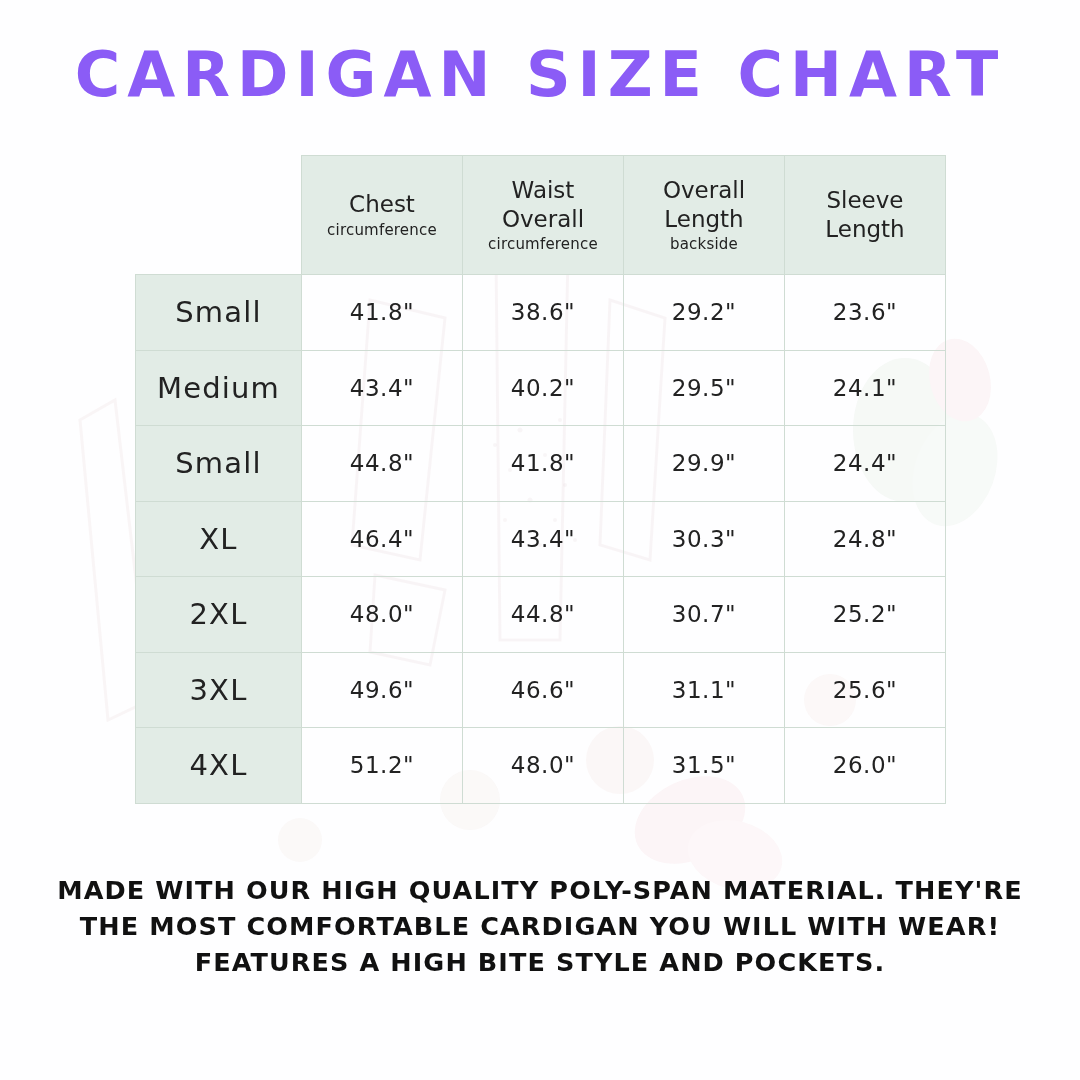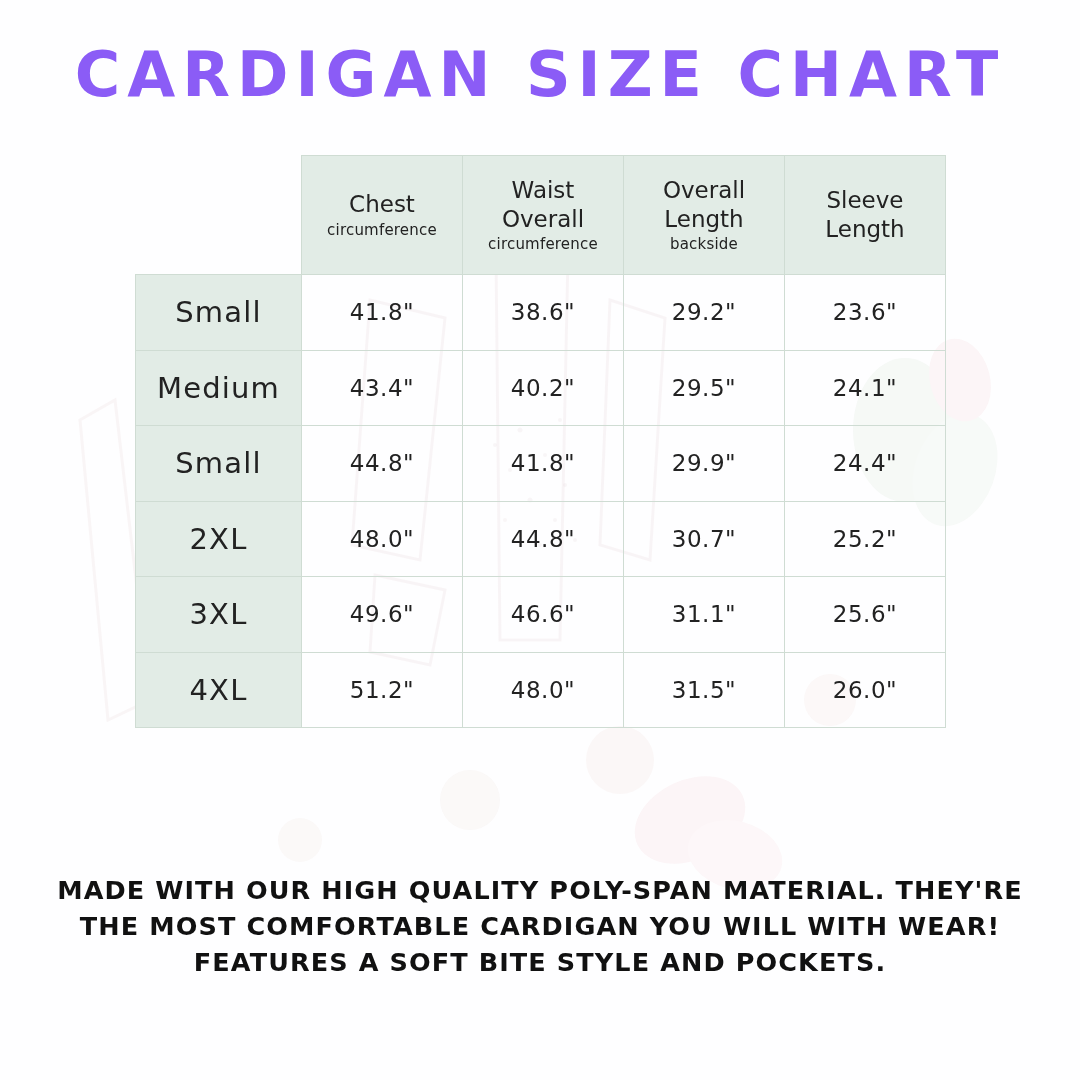--- a/index.html
+++ b/index.html
@@ -207,20 +207,27 @@
         <td class="val">24.1"</td>
       </tr>
       <tr>
         <td class="size-label">Small</td>
         <td class="val">44.8"</td>
         <td class="val">41.8"</td>
         <td class="val">29.9"</td>
         <td class="val">24.4"</td>
       </tr>
       <tr>
+        <td class="size-label">XL</td>
+        <td class="val">46.4"</td>
+        <td class="val">43.4"</td>
+        <td class="val">30.3"</td>
+        <td class="val">24.8"</td>
+      </tr>
+      <tr>
         <td class="size-label">2XL</td>
         <td class="val">48.0"</td>
         <td class="val">44.8"</td>
         <td class="val">30.7"</td>
         <td class="val">25.2"</td>
       </tr>
       <tr>
         <td class="size-label">3XL</td>
         <td class="val">49.6"</td>
         <td class="val">46.6"</td>
@@ -233,16 +240,16 @@
         <td class="val">48.0"</td>
         <td class="val">31.5"</td>
         <td class="val">26.0"</td>
       </tr>
     </tbody>
   </table>
 
   <div id="footer-note">
     <div>MADE WITH OUR HIGH QUALITY POLY-SPAN MATERIAL. THEY'RE</div>
     <div>THE MOST COMFORTABLE CARDIGAN YOU WILL WITH WEAR!</div>
-    <div>FEATURES A SOFT BITE STYLE AND POCKETS.</div>
+    <div>FEATURES A HIGH BITE STYLE AND POCKETS.</div>
   </div>
 
 </div>
 
 </body></html>

